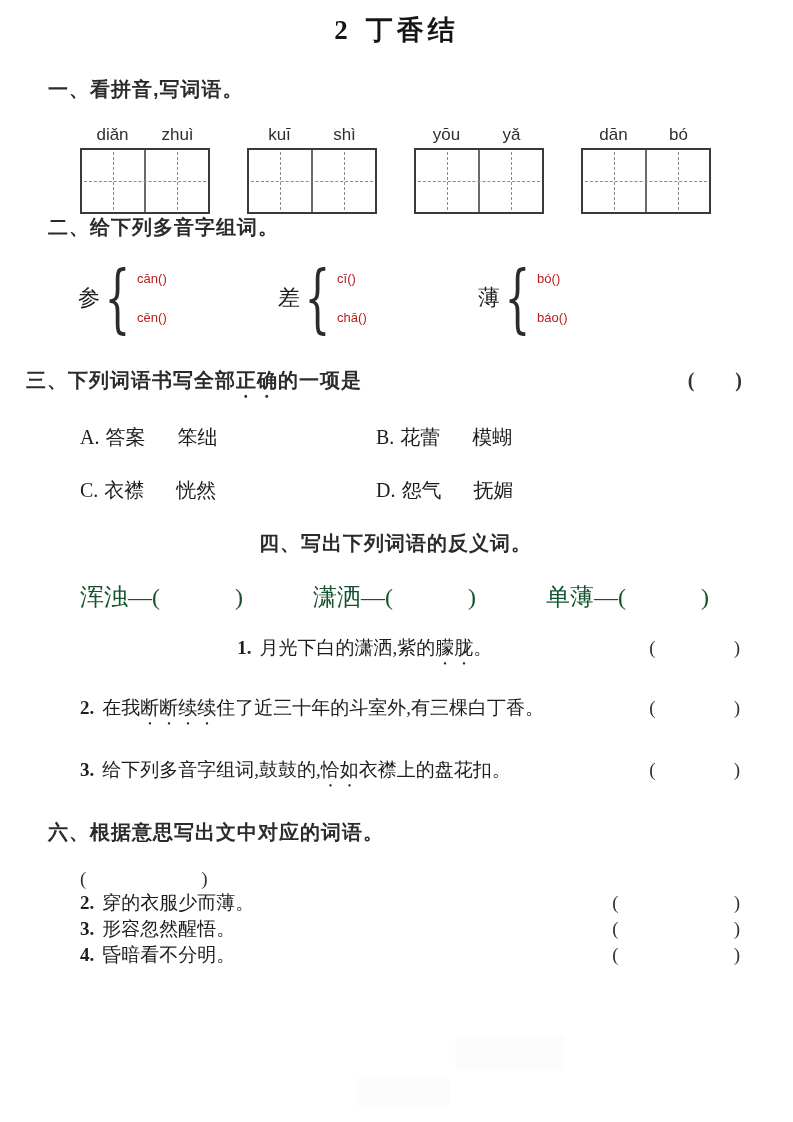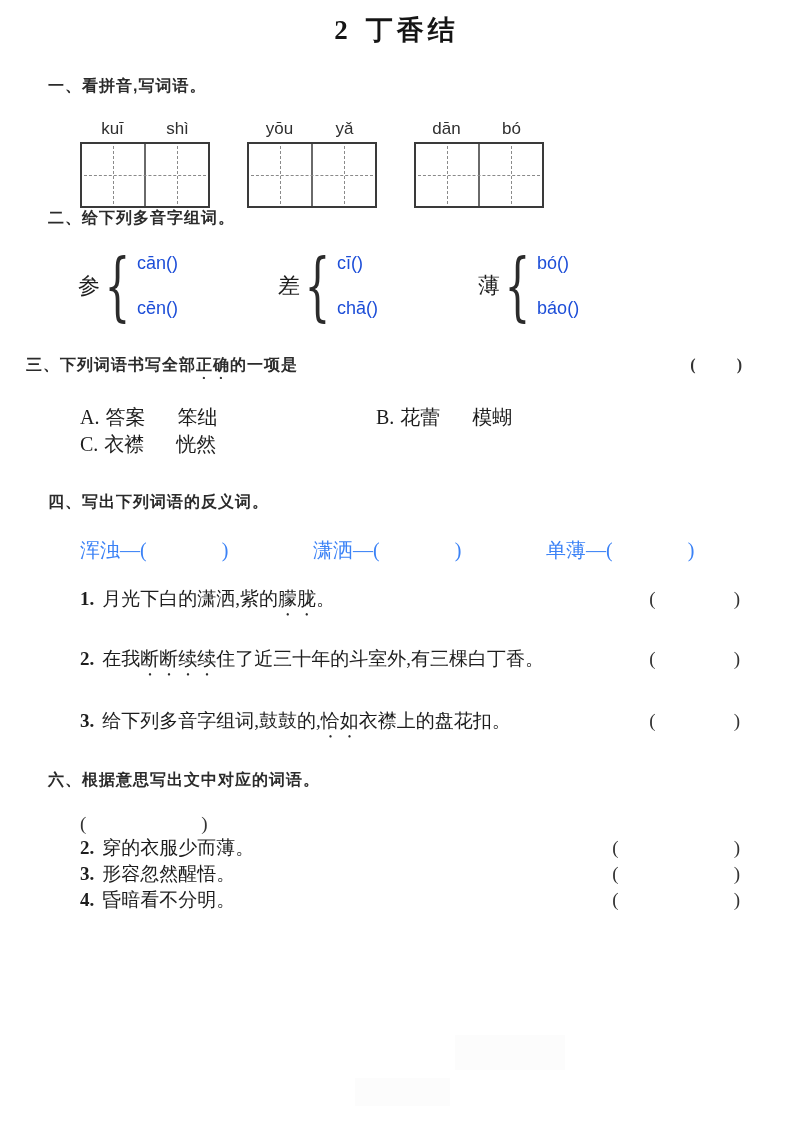--- a/index.html
+++ b/index.html
@@ -20,21 +20,21 @@
     font-size:27px; font-weight:bold; color:#151515;
     letter-spacing:1px;
   }
   .title .num { font-family:"Liberation Serif", serif; font-weight:bold; margin-right:18px; letter-spacing:0; }
   .title .txt { font-family:"Liberation Sans", sans-serif; font-weight:bold; letter-spacing:4px; }
 
   
   .sec-heading {
     font-family:"Liberation Sans", sans-serif;
     font-weight:bold;
-    font-size:16px;
+    font-size:20px;
     color:#2b2b2b;
     letter-spacing:1px;
     margin-left:48px;
     margin-right:50px;
   }
   .sec-heading.with-slot { display:flex; justify-content:space-between; align-items:baseline;margin-left:26px; }
 
   
   .emph {
     -webkit-text-emphasis:filled dot #2b2b2b;
@@ -70,60 +70,71 @@
   .poly-group { display:flex; align-items:center; width:200px; }
   .poly-char { font-size:22px; color:#1d1d1d; }
   .poly-brace {
     font-family:"DejaVu Serif", serif;
     font-size:74px; font-weight:200; color:#2b2b2b;
     transform:scaleX(.55);
     margin:0 -4px 0 -6px;
     line-height:1;
   }
   .poly-readings { display:flex; flex-direction:column; gap:24px; }
-  .poly-reading { font-family:"Liberation Sans", sans-serif; font-size:18px; color:#1d4ed8; display:flex; align-items:baseline; }
-
-  
-  .options { margin:22px 0 16px 80px; display:grid; grid-template-columns:296px auto; font-size:20px; color:#1d1d1d; }
+  .poly-reading { font-family:"Liberation Sans", sans-serif; font-size:13px; color:#b91c1c; display:flex; align-items:baseline; }
+
+  
+  .options { margin:22px 0 16px 80px; display:grid; grid-template-columns:296px auto; row-gap:26px; font-size:20px; color:#1d1d1d; }
   .option .w2 { margin-left:32px; }
   .option .lbl { margin-right:6px; }
 
   
-  .ant-row { display:flex; margin:24px 0 0 80px; font-size:20px; color:#3b82f6; }
+  .ant-row { display:flex; margin:24px 0 0 80px; font-size:24px; color:#14532d; }
   .ant-item { width:233px; display:flex; align-items:baseline; }
 
   
   .qitem {
     display:flex; justify-content:space-between; align-items:baseline;
     margin-left:80px; margin-right:53px;
     font-size:19px; color:#1d1d1d;
   }
   .qitem .no { font-weight:bold; margin-right:8px; }
-  .qitem .sent { flex:1; } .mt22 { margin-top:22px; } .mt24 { }
-  .mt26 { margin-top:26px; } .mt28 { margin-top:28px; } .mt30 { margin-top:34px; }
+  .qitem .sent { flex:1; } .mt22 { margin-top:22px;text-align:center; } .mt24 { }
+  .mt26 { margin-top:26px; } .mt28 { margin-top:28px; } .mt30 { margin-top:26px;text-align:center; }
   .mt32 { margin-top:32px; } .mt34 { }
 
   
   .smudge { position:absolute; background:#fcfcfc; }
   .smudge.a { left:455px; top:1035px; width:110px; height:35px; }
   .smudge.b { left:355px; top:1078px; width:95px; height:28px; }
 </style>
 </head>
 <body>
 
 <div class="page">
 
   <h1 class="title">
     <span class="num">2</span><span class="txt">丁香结</span>
   </h1>
 
   <div class="sec-heading mt28">一、看拼音,写词语。</div>
   <div class="grid-row">
     <div class="grid-block">
       <div class="pinyin-row">
+        <span>diǎn</span>
+        <span>zhuì</span>
+      </div>
+      <div class="wgrid">
+        <div class="wcell first"></div>
+        <div class="wcell"></div>
+        <div class="hline"></div>
+      </div>
+    </div>
+    <div class="grid-block">
+      <div class="pinyin-row">
         <span>kuī</span>
         <span>shì</span>
       </div>
       <div class="wgrid">
         <div class="wcell first"></div>
         <div class="wcell"></div>
         <div class="hline"></div>
       </div>
     </div>
     <div class="grid-block">
@@ -207,20 +218,21 @@
     <span class="slot" style="--w:40px">
         <span>(</span>
         <span class="gap"></span>
         <span>)</span>
       </span>
   </div>
   <div class="options">
     <div class="option"><span class="lbl">A.</span><span class="w1">答案</span><span class="w2">笨绌</span></div>
     <div class="option"><span class="lbl">B.</span><span class="w1">花蕾</span><span class="w2">模蝴</span></div>
     <div class="option"><span class="lbl">C.</span><span class="w1">衣襟</span><span class="w2">恍然</span></div>
+    <div class="option"><span class="lbl">D.</span><span class="w1">怨气</span><span class="w2">抚媚</span></div>
   </div>
 
   <div class="sec-heading mt30">四、写出下列词语的反义词。</div>
   <div class="ant-row">
     <div class="ant-item">
         <span>浑浊—(</span>
         <span class="gap" style="display:inline-block;width:75px"></span>
         <span>)</span>
       </div>
     <div class="ant-item">

